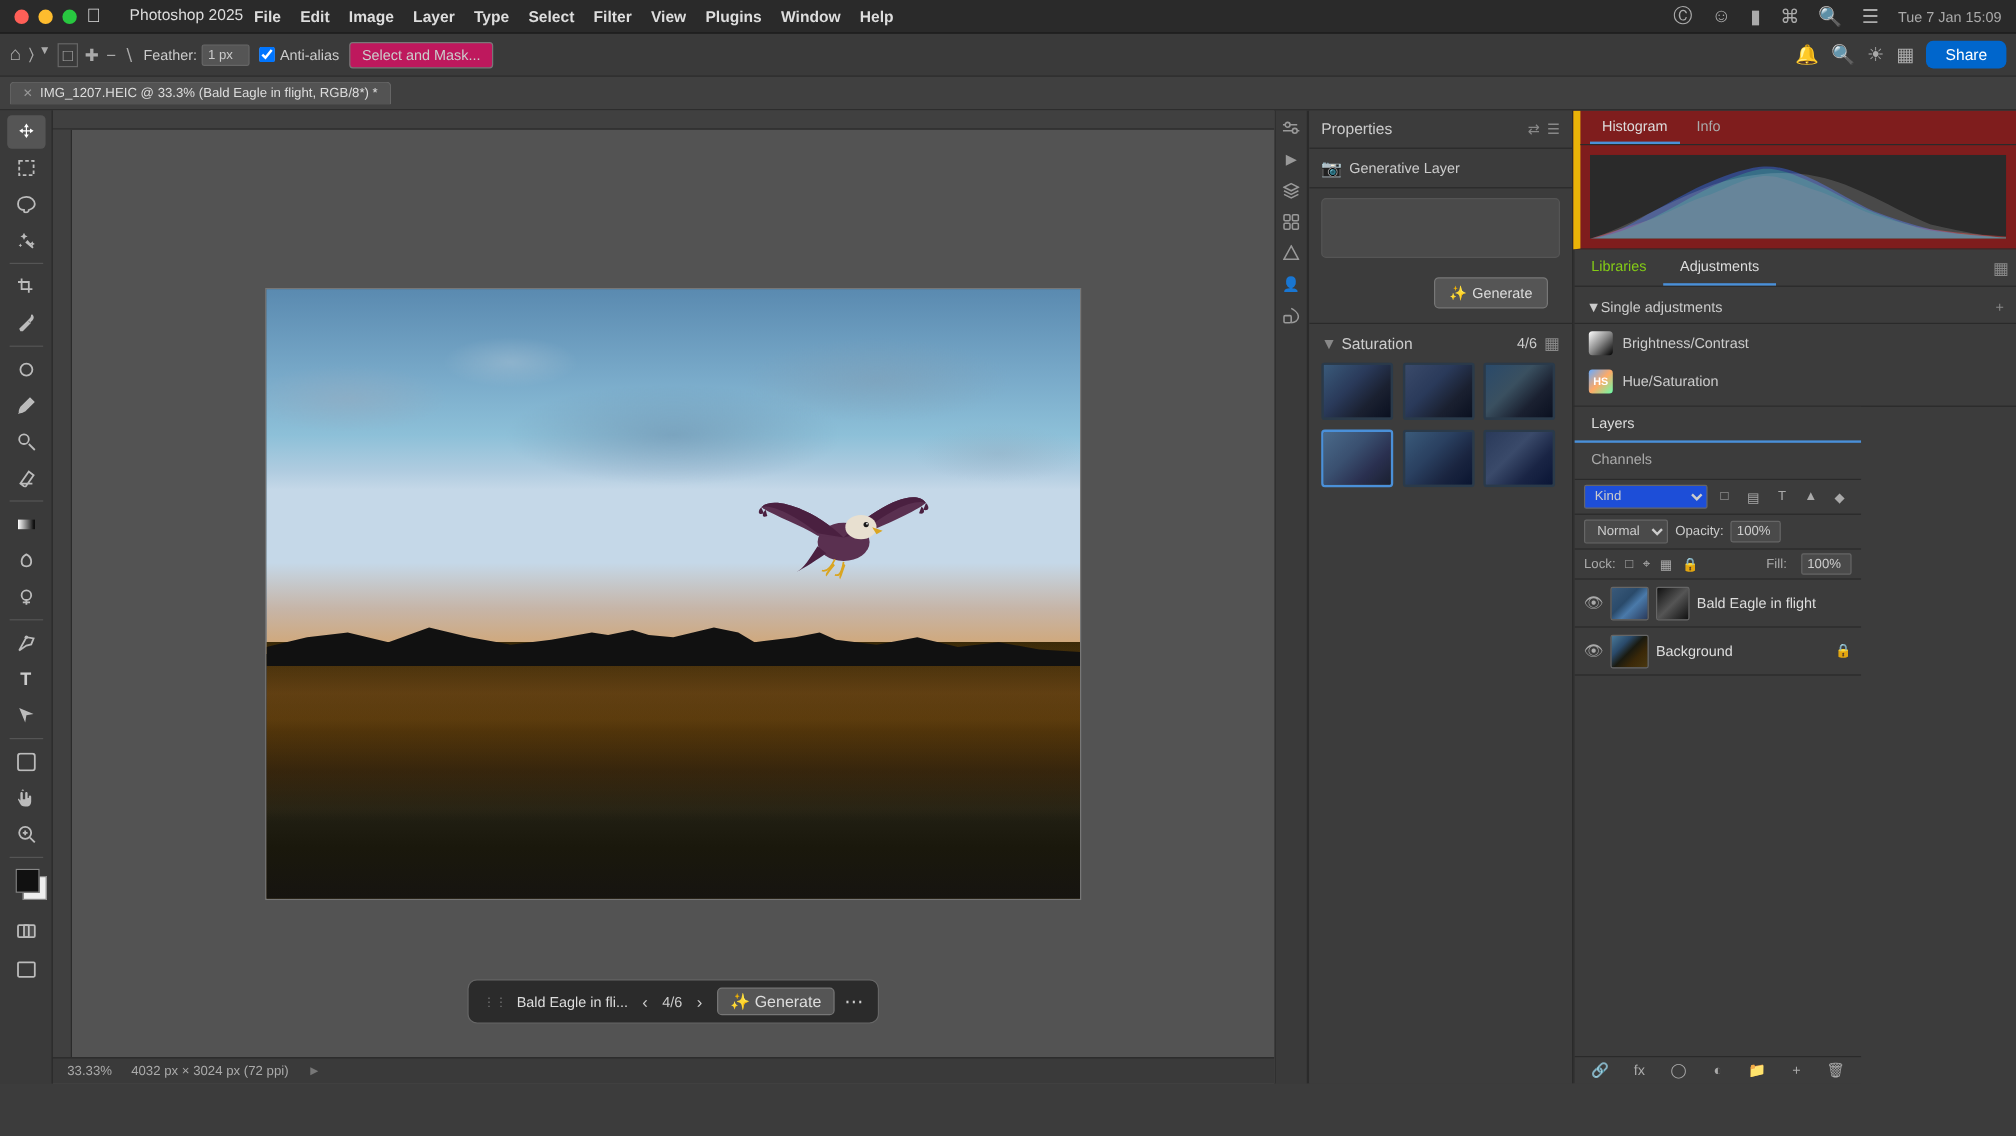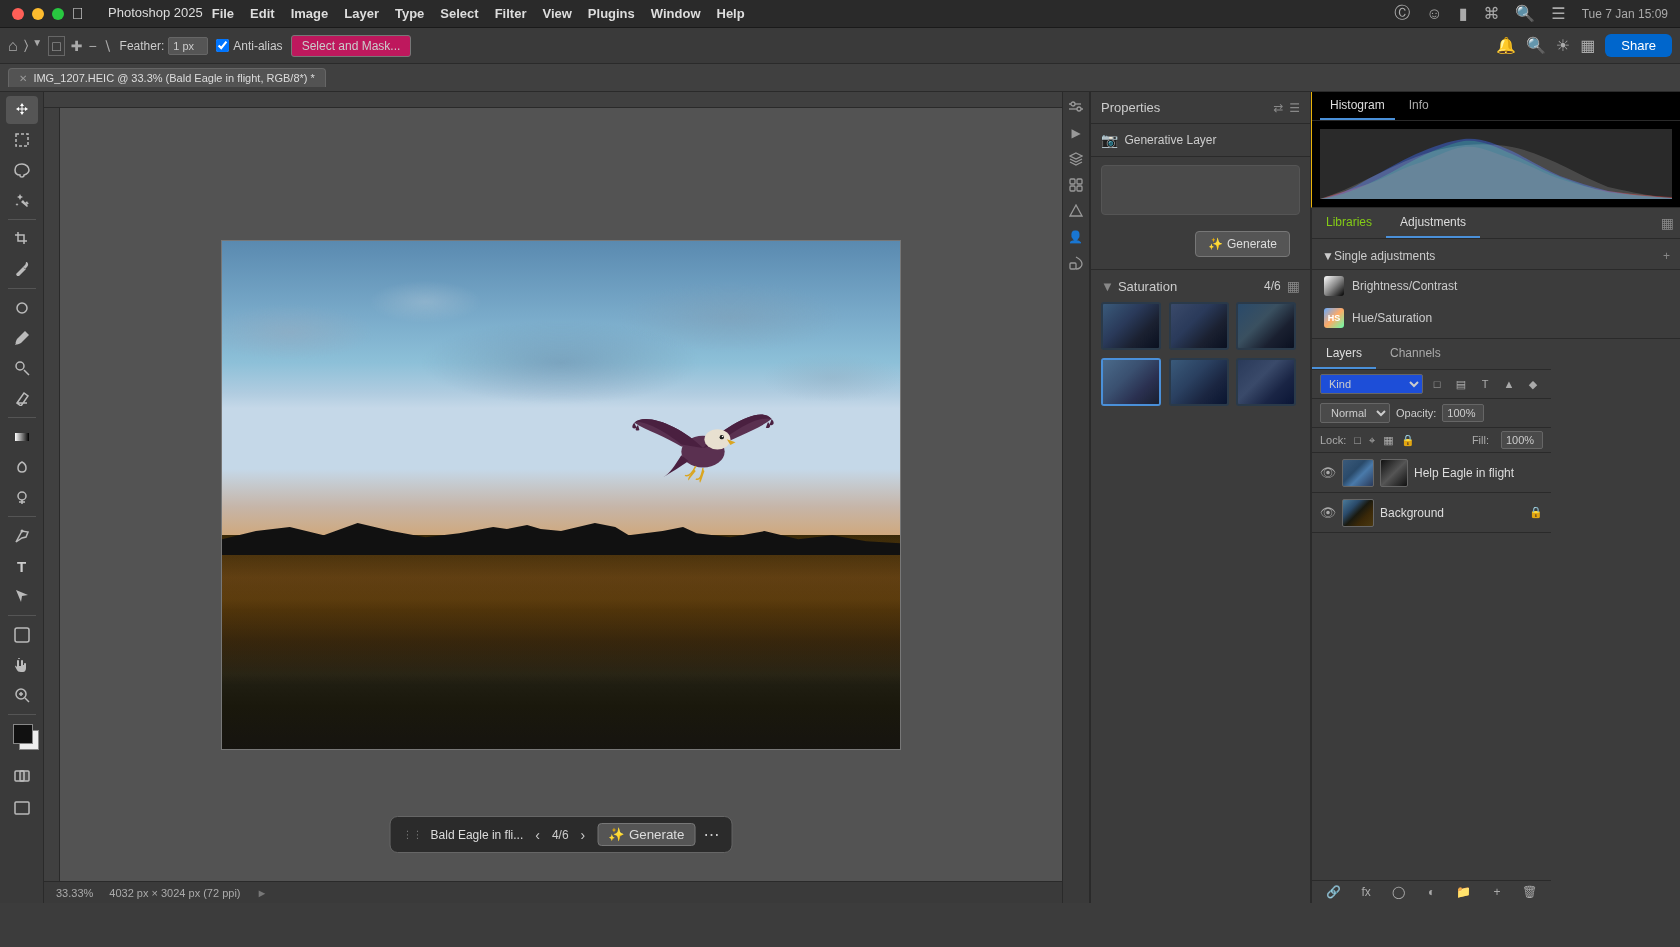--- a/index.html
+++ b/index.html
@@ -648,20 +648,21 @@
     .layers-section {
       width: 240px;
       background: #3c3c3c;
       border-left: 1px solid #2a2a2a;
       display: flex;
       flex-direction: column;
     }
     .layers-section-tabs {
       display: flex;
       border-bottom: 1px solid #2a2a2a;
+      flex-direction: column;
     }
     .ls-tab {
       padding: 7px 14px;
       font-size: 12px;
       cursor: pointer;
       color: #aaa;
       border-bottom: 2px solid transparent;
     }
     .ls-tab.active {
       color: #ddd;
@@ -1080,21 +1081,21 @@
             <div class="variation-thumb-inner" style="background:linear-gradient(135deg,#3a5a7a 0%,#2a4060 40%,#1a2540 70%,#0a1530 100%);"></div>
           </div>
           <div class="variation-thumb">
             <div class="variation-thumb-inner" style="background:linear-gradient(135deg,#2a3a5a 0%,#3a4a6a 40%,#1a2545 70%,#0a1535 100%);"></div>
           </div>
         </div>
       </div>
 
       <div style="display:flex;flex-direction:column;flex:1;overflow:hidden;">
 
-        <div style="background:#000000; border-bottom:1px solid #2a2a2a; border-left:1px solid #eab308;">
+        <div style="background:#7f1d1d; border-bottom:1px solid #2a2a2a; border-left:6px solid #eab308;">
           <div class="histogram-tabs">
             <div class="hist-tab active">Histogram</div>
             <div class="hist-tab">Info</div>
           </div>
           <div class="histogram-chart">
             <span class="hist-warning">⚠</span>
             <div class="hist-canvas">
               <svg width="100%" height="70" viewBox="0 0 220 70" preserveAspectRatio="none">
 
                 <rect width="220" height="70" fill="#2a2a2a"></rect>
@@ -1174,21 +1175,21 @@
             <span style="margin-left:auto;">Fill:</span>
             <input type="text" class="fill-field" value="100%" style="">
           </div>
 
           <div style="flex:1; overflow-y:auto;">
 
             <div class="layer-row">
               <div class="layer-vis">👁</div>
               <div class="layer-thumb layer-thumb-eagle"></div>
               <div class="layer-thumb layer-thumb-mask" style="width:28px;height:28px;"></div>
-              <span class="layer-name">Help Eagle in flight</span>
+              <span class="layer-name">Bald Eagle in flight</span>
             </div>
 
             <div class="layer-row">
               <div class="layer-vis">👁</div>
               <div class="layer-thumb layer-thumb-bg"></div>
               <span class="layer-name">Background</span>
               <span class="layer-lock-icon">🔒</span>
             </div>
           </div>
 

